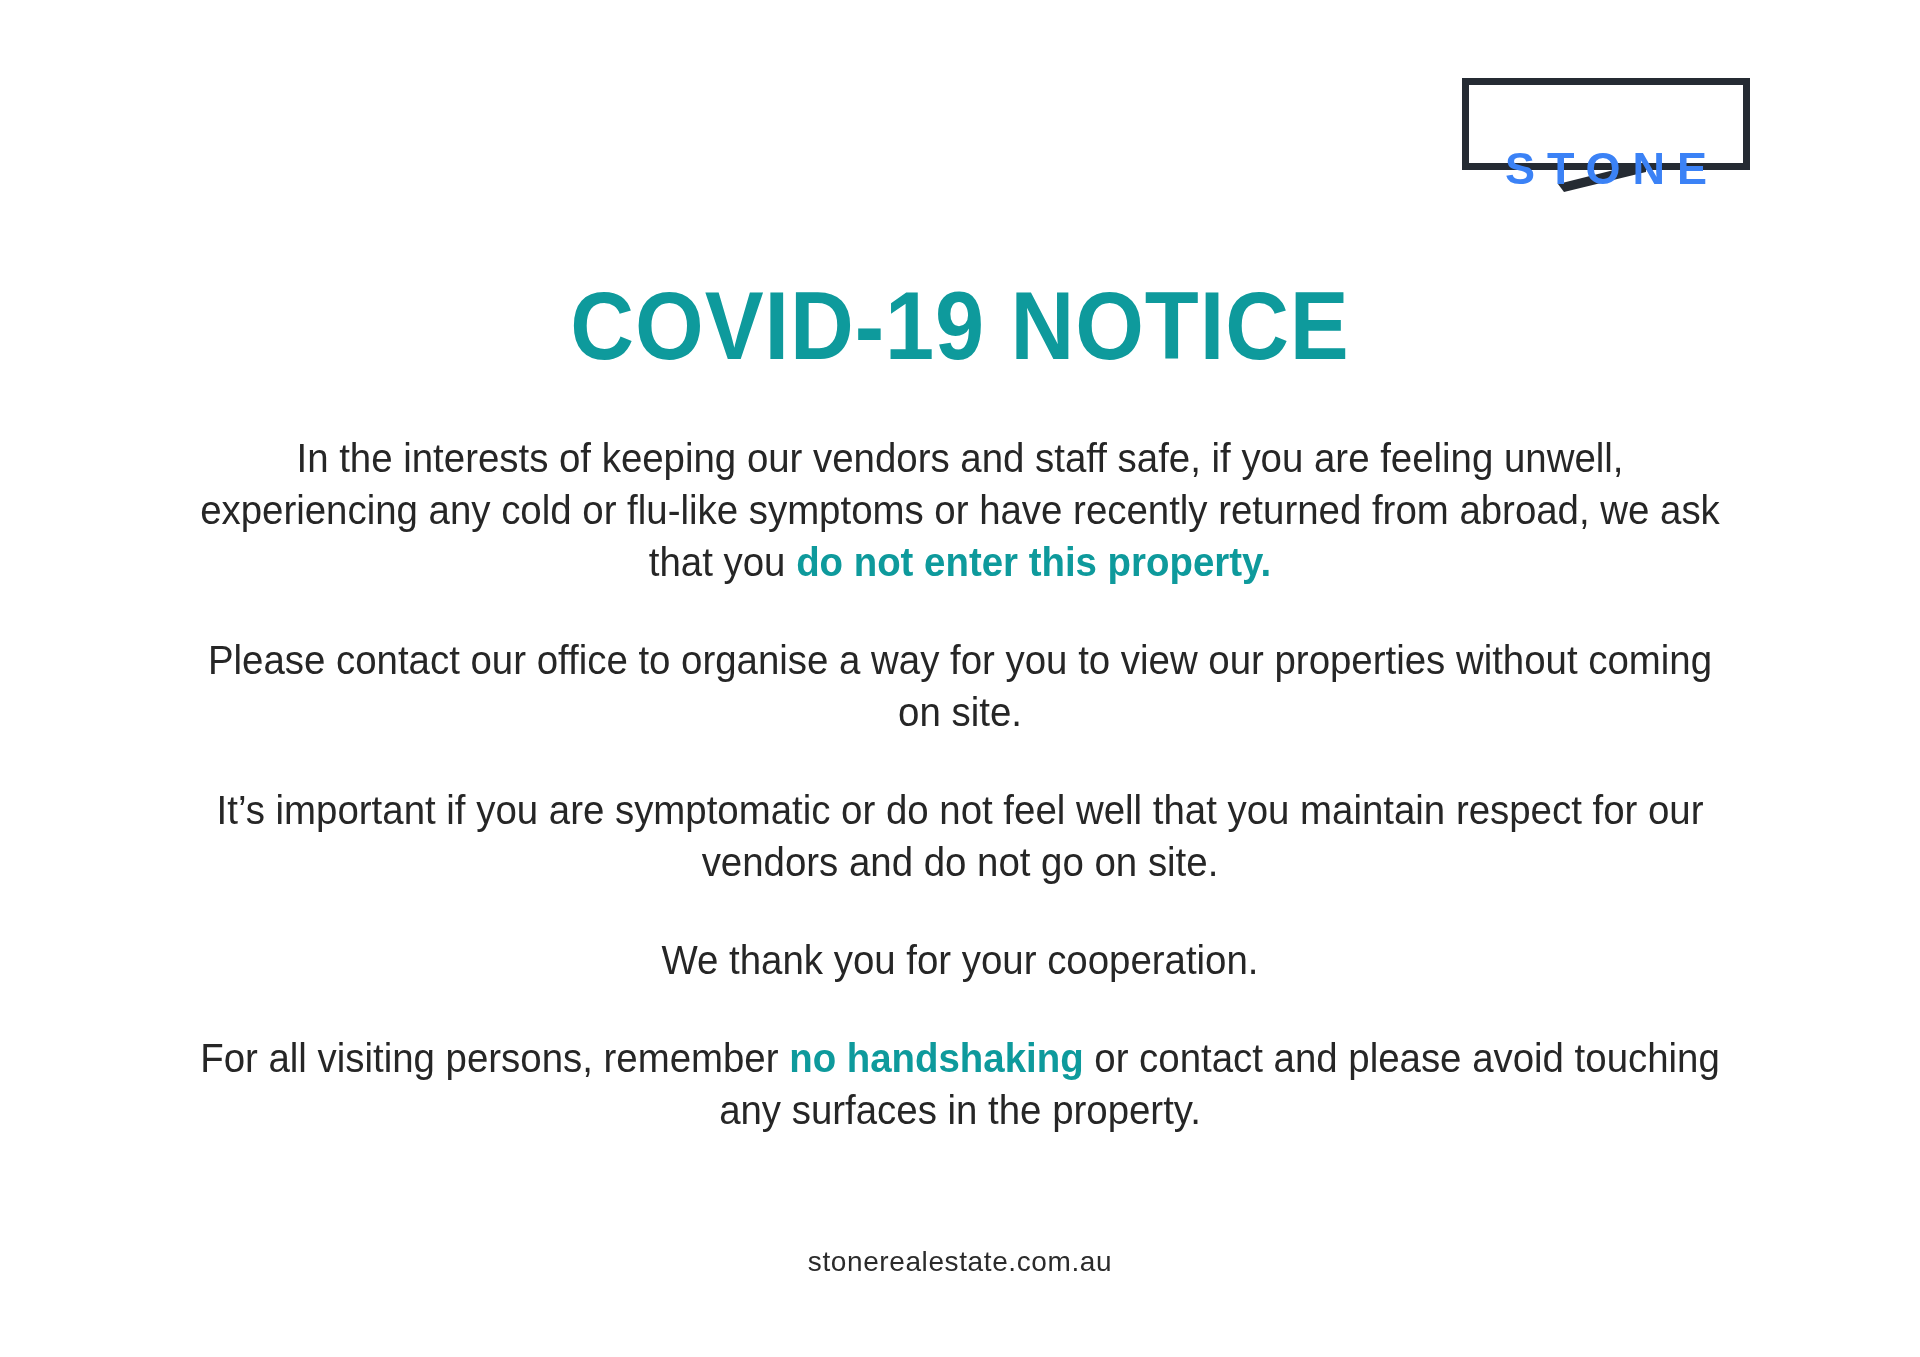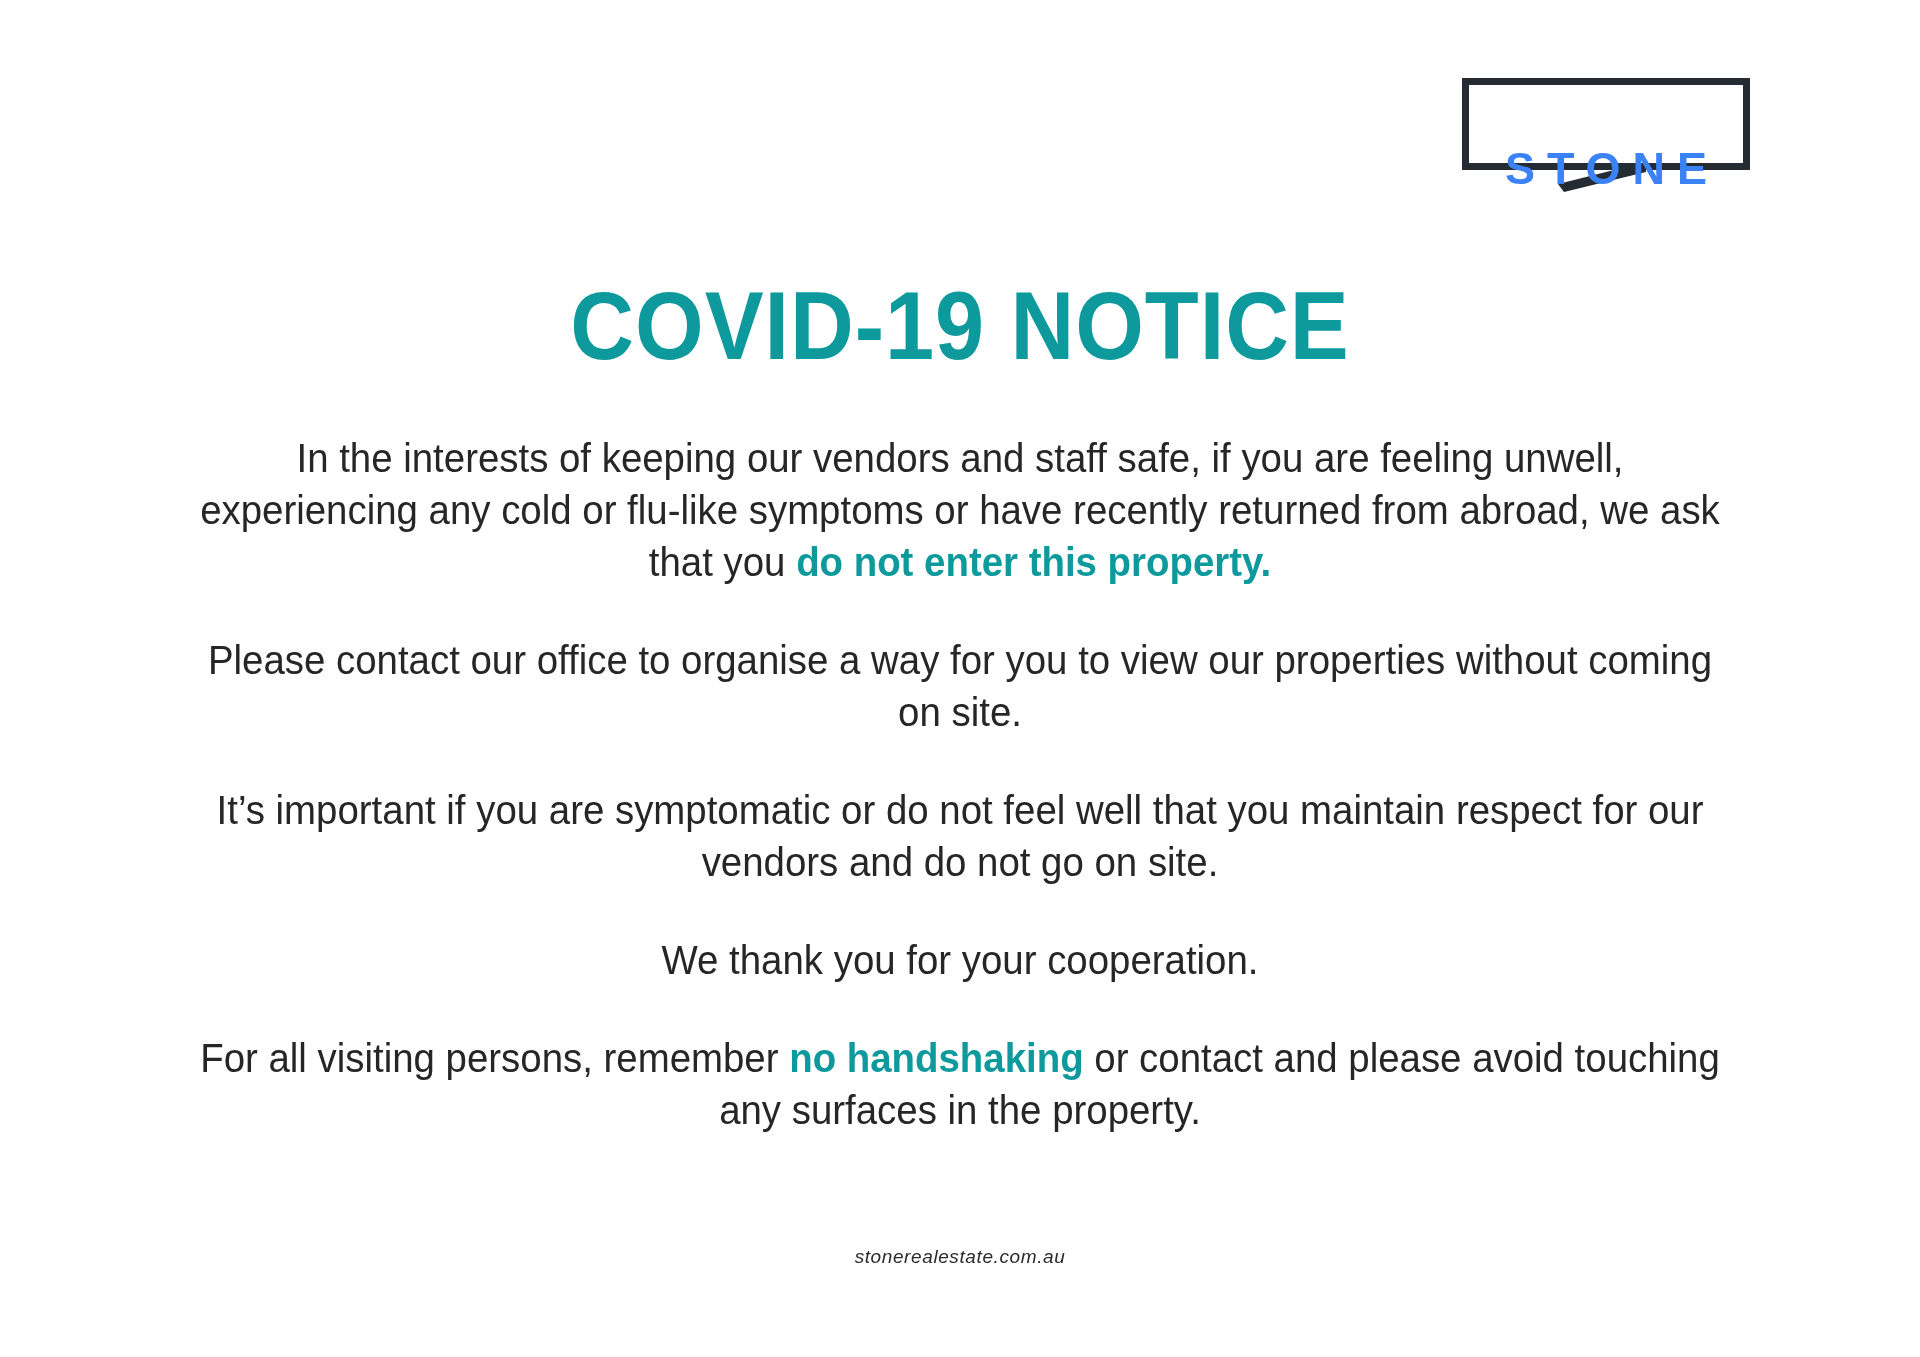--- a/index.html
+++ b/index.html
@@ -110,24 +110,23 @@
 
   
   .footer-url {
     position: absolute;
     top: 1246px;
     left: 0;
     width: 1920px;
     text-align: center;
     color: #2b2b2b;
     font-family: "Liberation Sans", sans-serif;
-    font-size: 19px;
+    font-size: 28px;
     letter-spacing: 0.6px;
     font-weight: 400;
-    font-style: italic;
   }
 </style>
 </head>
 <body>
 
 <div class="page">
 
   <div class="logo-wrap">
     <div class="logo-tail">
       <svg width="88" height="30" viewBox="0 0 88 30" xmlns="http://www.w3.org/2000/svg">

